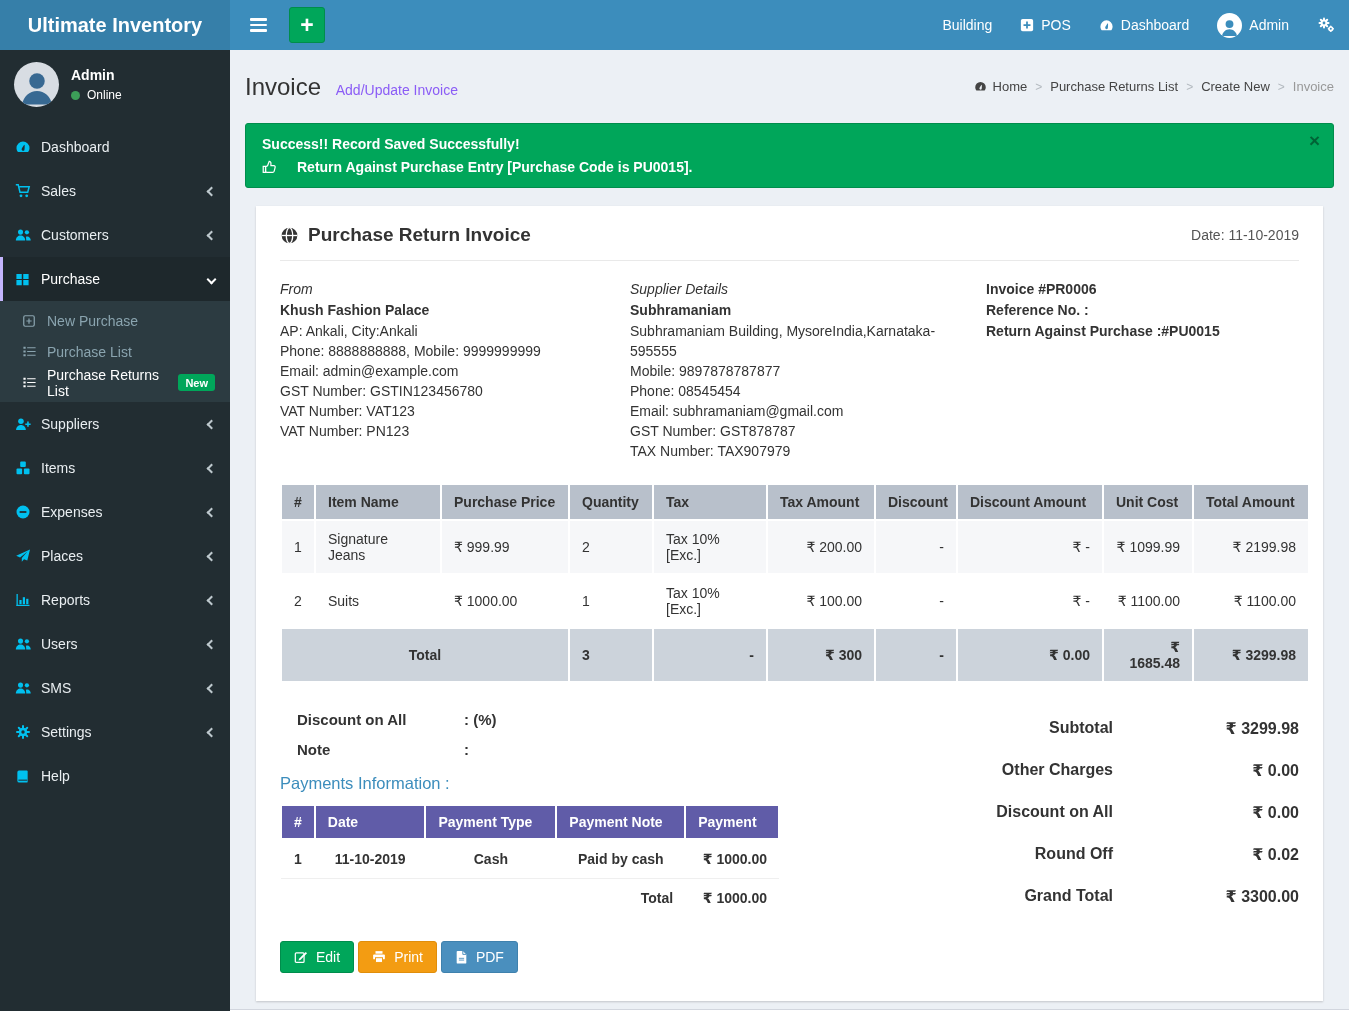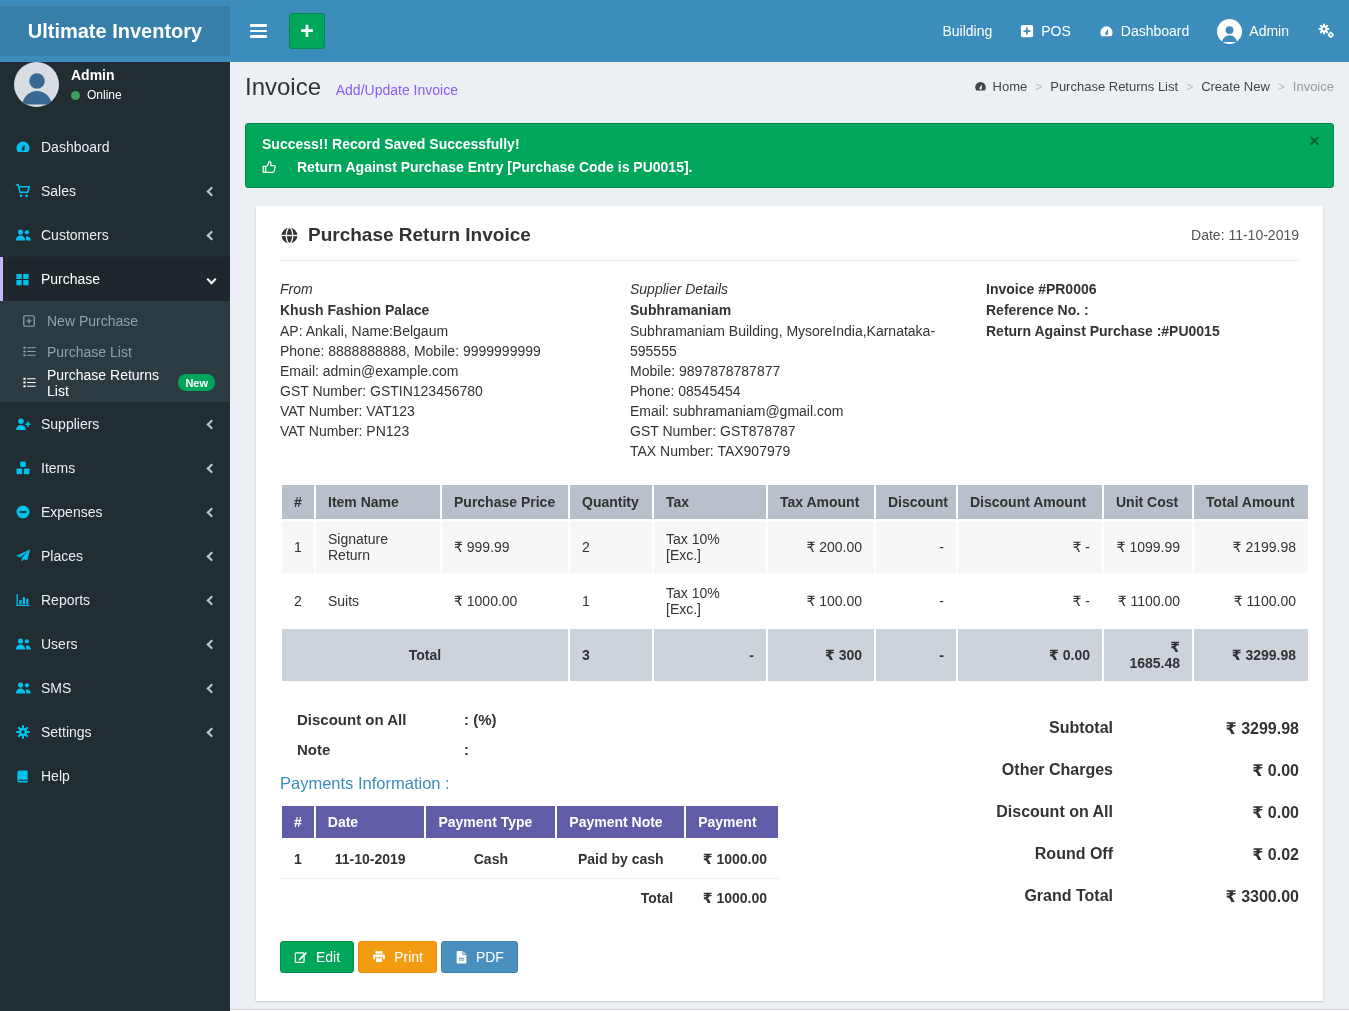--- a/index.html
+++ b/index.html
@@ -1,21 +1,21 @@
 <!DOCTYPE html>
 <html><head>
 <meta charset="utf-8">
 <style>
   * { box-sizing: border-box; }
   html,body { margin:0; padding:0; width:1349px; height:1011px; overflow:hidden;
     font-family:"Liberation Sans","DejaVu Sans",sans-serif; font-size:14px; color:#333; background:#ecf0f5;}
   svg { display:block; }
 
   
-  .navbar { position:fixed; top:0; left:0; width:100%; height:62px; background:#3c8dbc; display:flex; align-items:center; z-index:20; }
+  .navbar { position:fixed; top:0; left:0; width:100%; height:50px; background:#3c8dbc; display:flex; align-items:center; z-index:20; }
   .brand { width:230px; height:50px; background:#367fa9; color:#fff; font-size:20px; font-weight:bold; display:flex; align-items:center; justify-content:center; flex:none; cursor:pointer;}
   .hamburger { margin-left:14px; padding:6px; cursor:pointer; }
   .hamburger span { display:block; width:17px; height:2.4px; background:#fff; margin:3px 0; border-radius:1px;}
   .add-btn { width:36px; height:36px; margin-left:16px; background:#00a65a; border:1px solid #008d4c; border-radius:3px; color:#fff; font-size:23px; font-weight:bold; line-height:30px; text-align:center; cursor:pointer; padding:0;}
   .nav-right { margin-left:auto; display:flex; align-items:center; height:50px;}
   .nav-right a { color:#fff; font-size:14px; padding:0 14px; height:50px; display:flex; align-items:center; gap:7px; text-decoration:none; cursor:pointer;}
   .avatar-sm { width:25px; height:25px; border-radius:50%; background:#fff; overflow:hidden; display:flex; align-items:flex-end; justify-content:center;}
   .icon-white { color:#fff; }
 
   
@@ -31,21 +31,21 @@
   .menu > li .mlabel { flex:1; }
   .menu > li.active { background:#1e282c; border-left:3px solid #c4b5fd; padding-left:12px; color:#fff;}
   .chev { display:inline-block; width:7px; height:7px; border-left:2px solid #bdc8cd; border-bottom:2px solid #bdc8cd;}
   .chev.left { transform:rotate(45deg);}
   .chev.down { transform:rotate(-45deg); border-color:#fff;}
   .submenu { list-style:none; margin:0; padding:4px 0; background:#2c3b41;}
   .submenu li { display:flex; align-items:center; height:31px; padding:0 15px 0 22px; color:#8aa4af; font-size:14px; cursor:pointer;}
   .submenu li .sicon { width:25px; color:#8aa4af; flex:none; display:flex; align-items:center;}
   .submenu li.active { color:#fff;}
   .submenu li.active .sicon { color:#fff;}
-  .badge-new { margin-left:10px; background:#00a65a; color:#fff; font-size:11px; font-weight:bold; padding:2.5px 7px; border-radius:8px;}
+  .badge-new { margin-left:10px; background:#00a65a; color:#fff; font-size:11px; font-weight:bold; padding:2.5px 7px; border-radius:3px;}
 
   
   .content-wrapper { margin-left:230px; padding-top:50px; min-height:1011px; background:#ecf0f5; display:flex; flex-direction:column;}
   .content { flex:1; }
   .content-header { display:flex; justify-content:space-between; align-items:center; padding:16px 15px 12px;}
   .content-header h1 { margin:0; font-size:24px; font-weight:normal; color:#333;}
   .content-header h1 small { font-size:14px; color:#8b5cf6; margin-left:8px; font-weight:normal;}
   .breadcrumb { display:flex; align-items:center; gap:8px; font-size:13px; color:#444;}
   .breadcrumb a { color:#444; text-decoration:none; display:flex; align-items:center; gap:6px; cursor:pointer;}
   .breadcrumb .sep { color:#b3b9bf; font-size:12px;}
@@ -423,21 +423,21 @@
           <span>Purchase Return Invoice</span>
         </h2>
         <span class="date">Date: 11-10-2019</span>
       </div>
       <hr>
 
       <div class="info-cols">
         <div class="col col-from">
           <div class="hd">From</div>
           <div class="nm">Khush Fashion Palace</div>
-          <div>AP: Ankali, Name:Belgaum</div>
+          <div>AP: Ankali, City:Ankali</div>
           <div>Phone: 8888888888, Mobile: 9999999999</div>
           <div>Email: admin@example.com</div>
           <div>GST Number: GSTIN123456780</div>
           <div>VAT Number: VAT123</div>
           <div>VAT Number: PN123</div>
         </div>
         <div class="col col-supplier">
           <div class="hd">Supplier Details</div>
           <div class="nm">Subhramaniam</div>
           <div>Subhramaniam Building, MysoreIndia,Karnataka-595555</div>
@@ -477,21 +477,21 @@
             <th>Tax Amount</th>
             <th>Discount</th>
             <th>Discount Amount</th>
             <th>Unit Cost</th>
             <th>Total Amount</th>
           </tr>
         </thead>
         <tbody>
           <tr>
             <td>1</td>
-            <td>Signature Return</td>
+            <td>Signature Jeans</td>
             <td>₹ 999.99</td>
             <td>2</td>
             <td>Tax 10%[Exc.]</td>
             <td class="r">₹ 200.00</td>
             <td class="r">-</td>
             <td class="r">₹ -</td>
             <td class="r">₹ 1099.99</td>
             <td class="r">₹ 2199.98</td>
           </tr>
           <tr>

